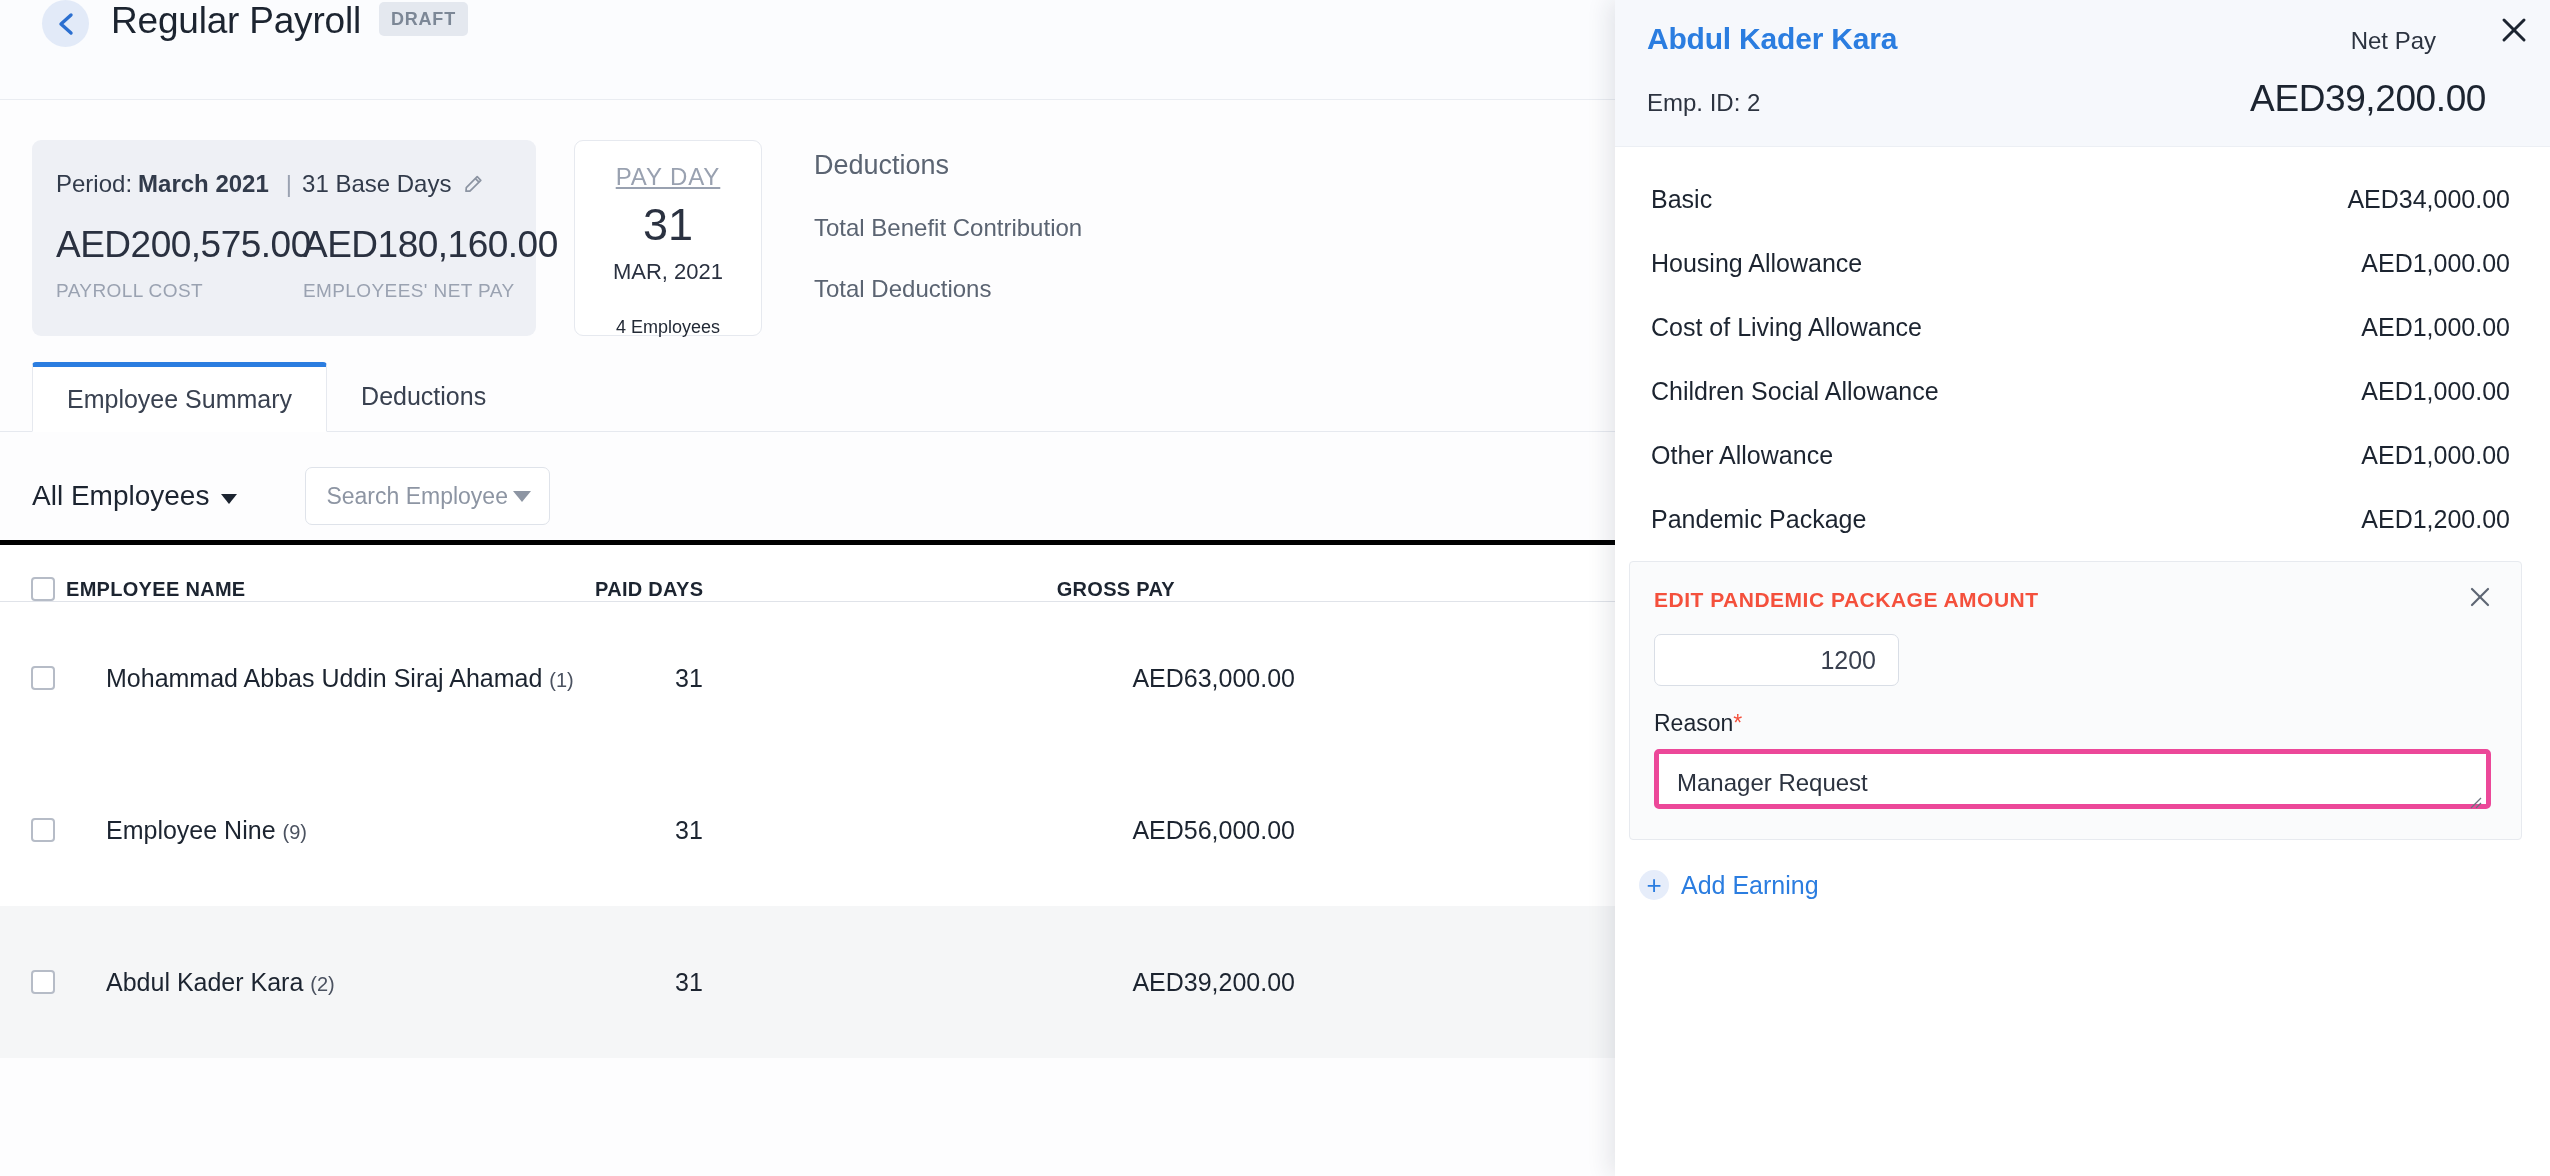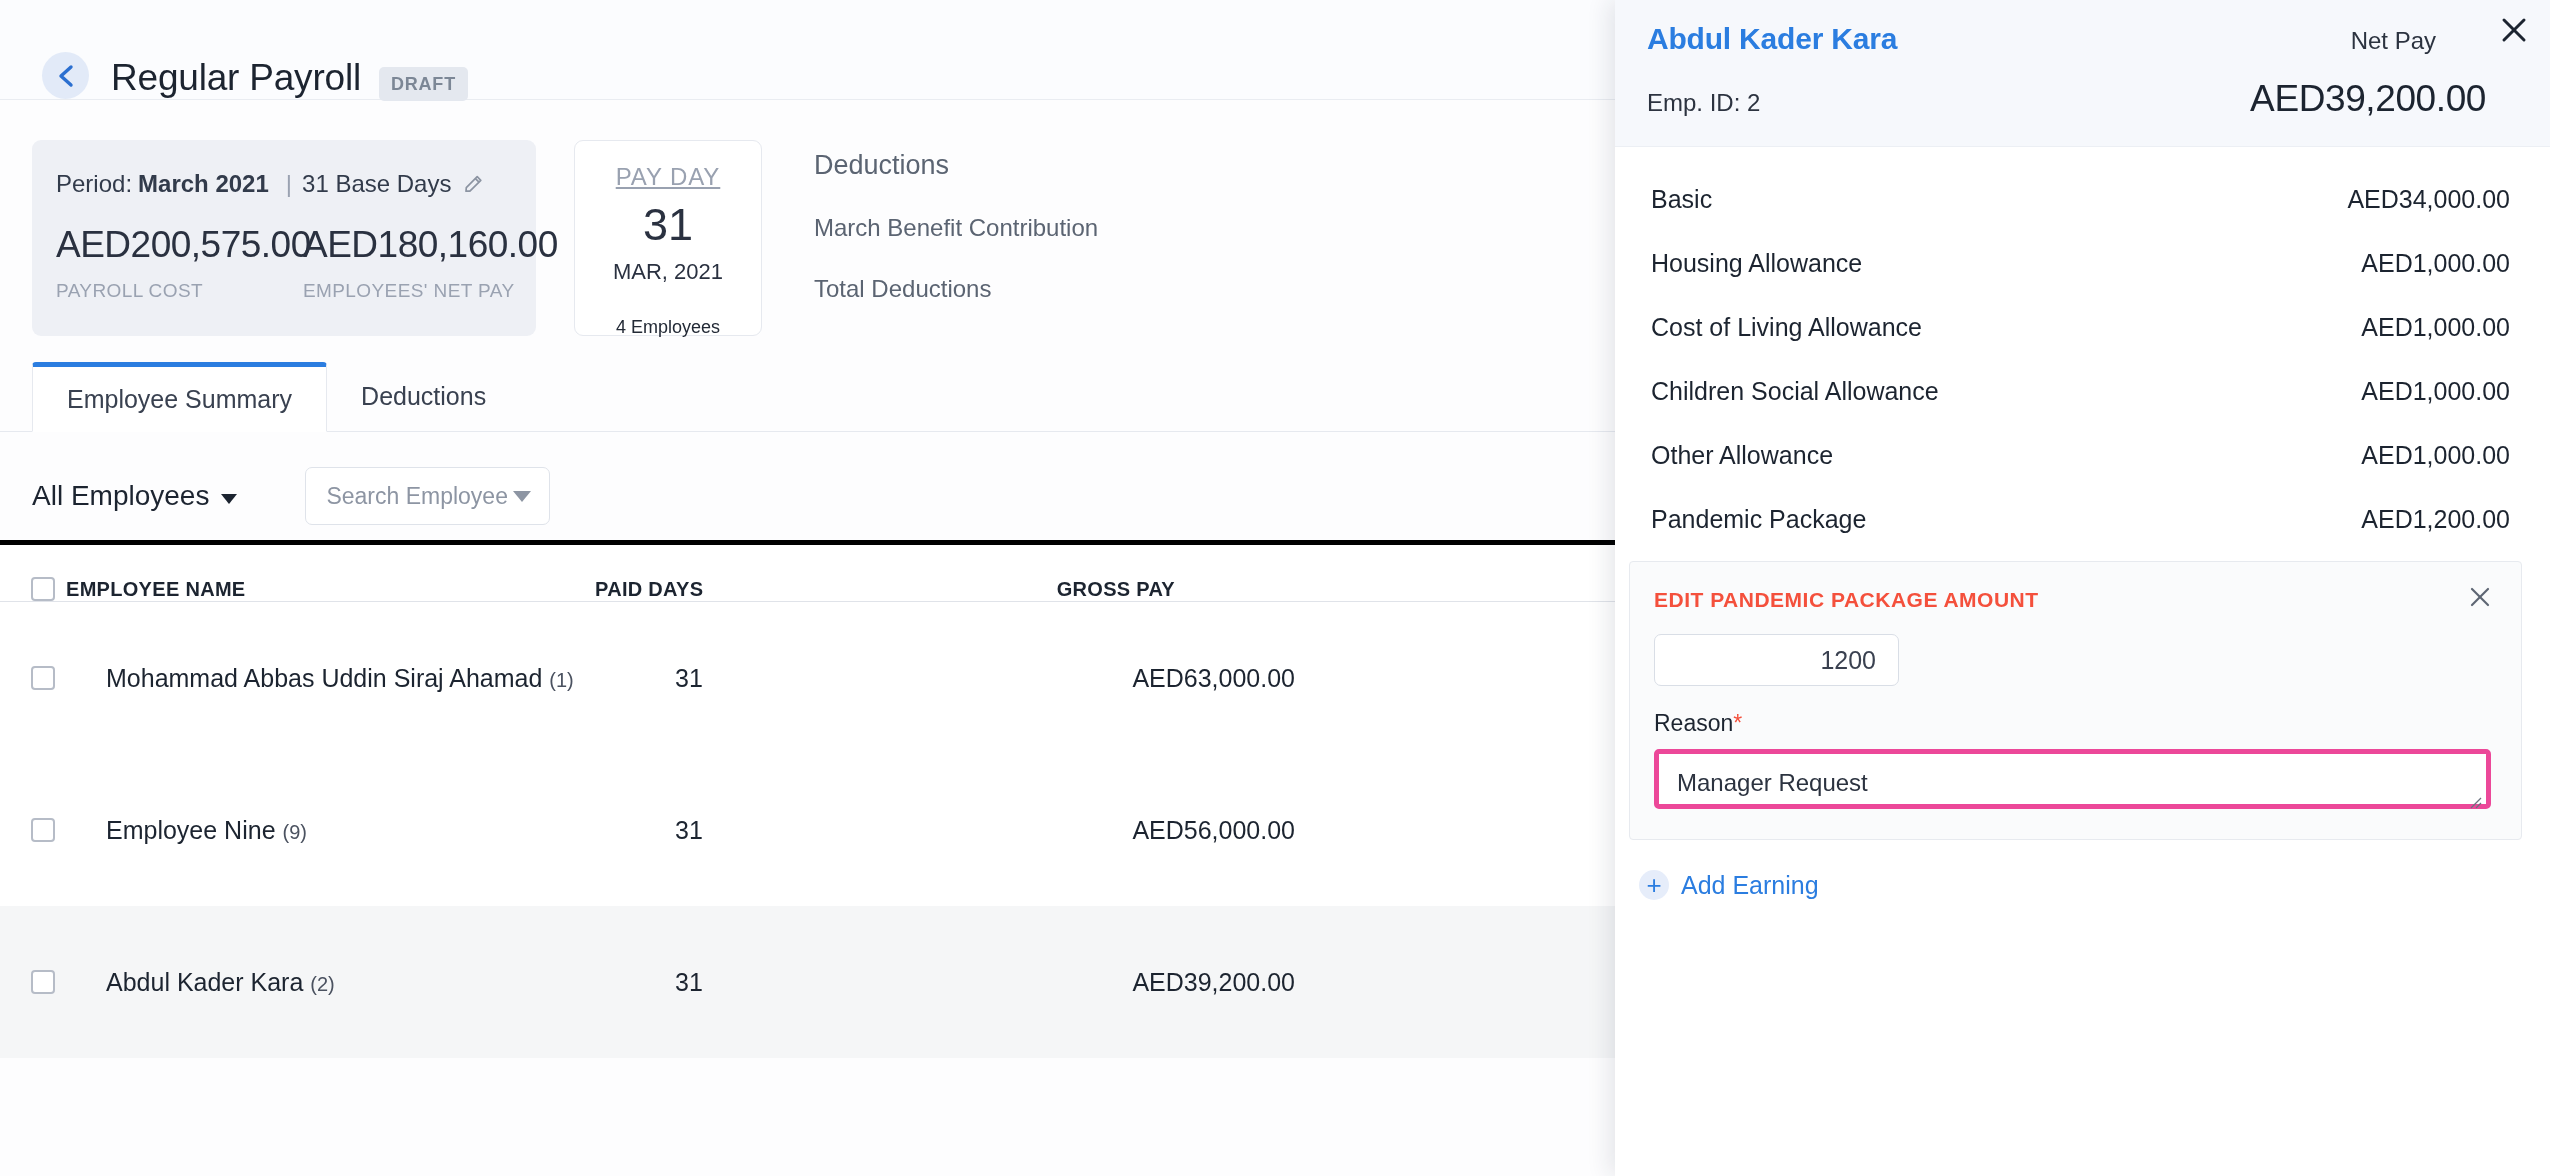--- a/index.html
+++ b/index.html
@@ -19,21 +19,21 @@
     width: 1616px; height: 1176px;
     background: #fdfdfe;
     overflow: hidden;
   }
 
   
   .topbar {
     height: 100px; width: 100%;
     background: #fbfcfe;
     border-bottom: 1px solid #e9ecf1;
-    display: flex; align-items: flex-end;
+    display: flex; align-items: flex-start;
     padding-left: 42px;
   }
   .back-btn {
     width: 47px; height: 47px; border-radius: 50%;
     background: #e2eaf8;
     display: flex; align-items: center; justify-content: center;
     flex: none;
   }
   .back-btn svg { display: block; }
   .page-title {
@@ -315,21 +315,21 @@
         <div class="pd-label">PAY DAY</div>
         <div class="pd-day">31</div>
         <div class="pd-month">MAR, 2021</div>
         <div class="pd-sep"></div>
         <div class="pd-count">4 Employees</div>
       </div>
 
       <div class="deductions-block">
         <div class="ded-title">Deductions</div>
         <div class="ded-item">
-          <span class="dashed">March Benefit Contribution</span>
+          <span class="dashed">Total Benefit Contribution</span>
         </div>
         <div class="ded-item">Total Deductions</div>
       </div>
 
     </div>
 
     <div class="tabs">
       <div class="tab active">Employee Summary</div>
       <div class="tab">Deductions</div>
     </div>

